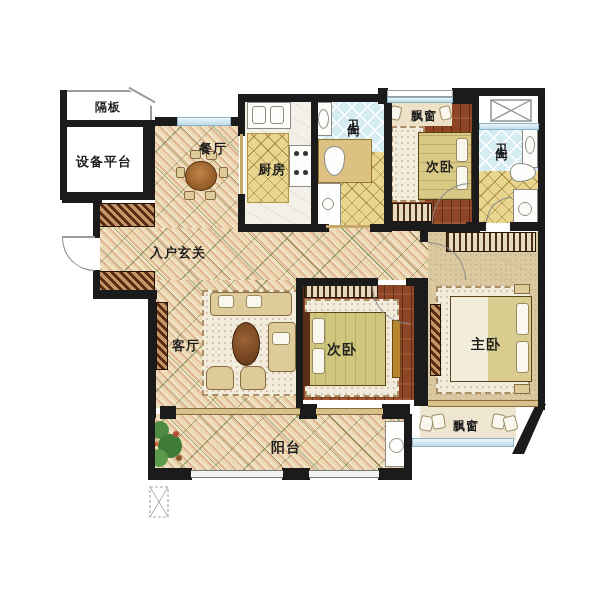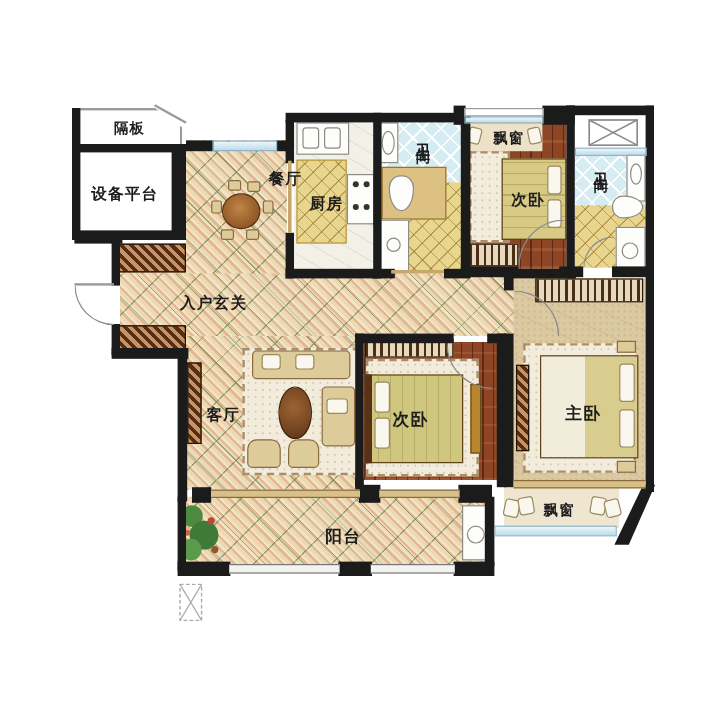--- a/index.html
+++ b/index.html
@@ -1,17 +1,17 @@
 <!DOCTYPE html>
 <html><head>
 <meta charset="utf-8">
 <style>
   html,body{margin:0;padding:0;background:#fff;}
   .plan{position:relative;width:600px;height:600px;background:#fff;overflow:hidden;
-        font-family:Liberation Sans, sans-serif;}
+        font-family:Liberation Mono, monospace;}
   .plan div,.plan svg{position:absolute;box-sizing:border-box;}
   
   .w{background:#1b1b1b;z-index:20;}
   
   .tile{background-color:#ecd9b2;z-index:1;
     background-image:
       repeating-linear-gradient(45deg, rgba(190,85,60,.25) 0 2px, rgba(255,255,255,.28) 2px 4px, transparent 4px 7px),
       repeating-linear-gradient(-45deg, rgba(130,150,92,.8) 0 1px, transparent 1px 23px),
       repeating-linear-gradient(45deg, rgba(130,150,92,.8) 0 1px, transparent 1px 23px);}
   .wood{background-color:#8e4526;z-index:1;
@@ -236,21 +236,21 @@
     <line x1="41" y1="1" x2="1" y2="22" stroke="#8a8a8a" stroke-width="1.2"></line>
   </svg>
   <svg style="left:149px;top:486px;z-index:23" width="20" height="32">
     <rect x="1" y="1" width="18" height="30" fill="#fff" stroke="#aaa" stroke-width="1.2" stroke-dasharray="3 2"></rect>
     <line x1="1" y1="1" x2="19" y2="31" stroke="#aaa" stroke-width="1"></line>
     <line x1="19" y1="1" x2="1" y2="31" stroke="#aaa" stroke-width="1"></line>
   </svg>
 
   <div class="lab" style="left:108px;top:107px;font-size:12px">隔板</div>
   <div class="lab" style="left:104px;top:162px">设备平台</div>
-  <div class="lab" style="left:238px;top:149px">餐厅</div>
+  <div class="lab" style="left:213px;top:149px">餐厅</div>
   <div class="lab" style="left:272px;top:170px">厨房</div>
   <div class="lab vlab" style="left:352px;top:110px;font-size:12px">卫生间</div>
   <div class="lab" style="left:424px;top:116px;font-size:12px">飘窗</div>
   <div class="lab" style="left:440px;top:167px">次卧</div>
   <div class="lab vlab" style="left:500px;top:134px;font-size:12px">卫生间</div>
   <div class="lab" style="left:178px;top:253px">入户玄关</div>
   <div class="lab" style="left:186px;top:346px">客厅</div>
   <div class="lab" style="left:342px;top:350px;font-size:14px">次卧</div>
   <div class="lab" style="left:486px;top:345px;font-size:14px">主卧</div>
   <div class="lab" style="left:466px;top:426px;font-size:12px">飘窗</div>

